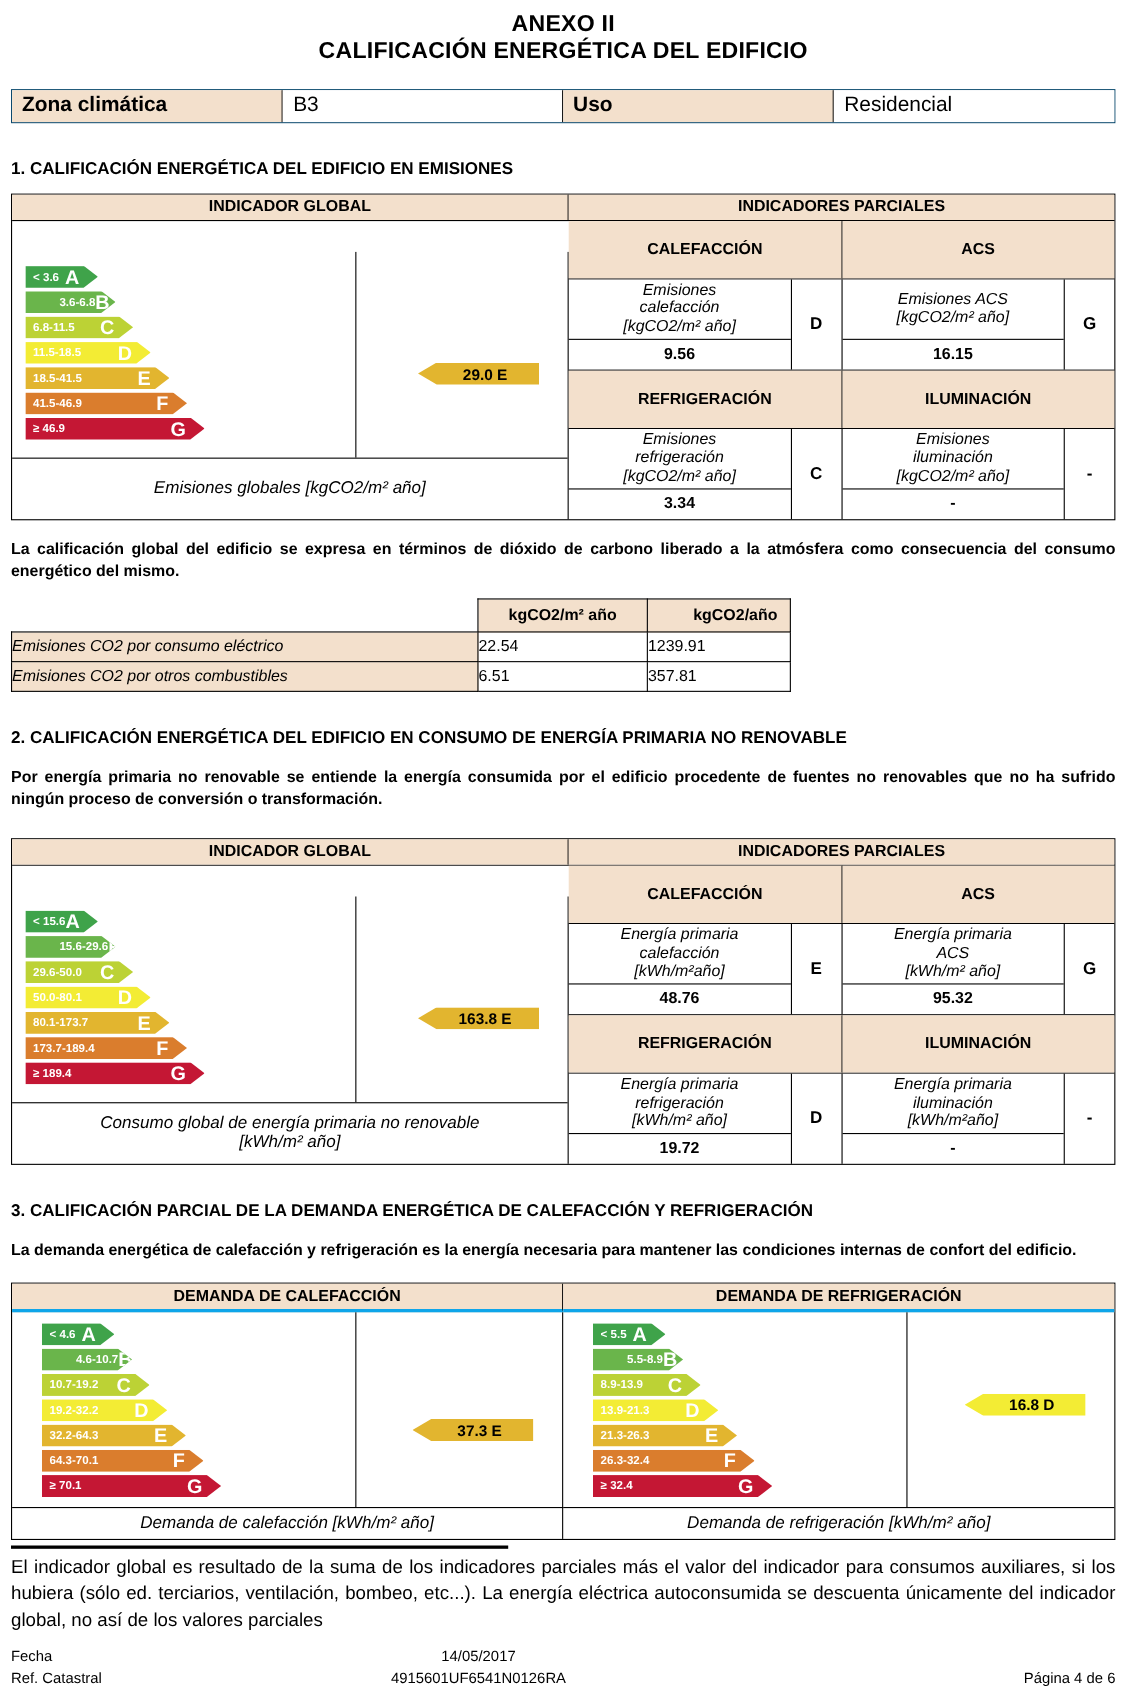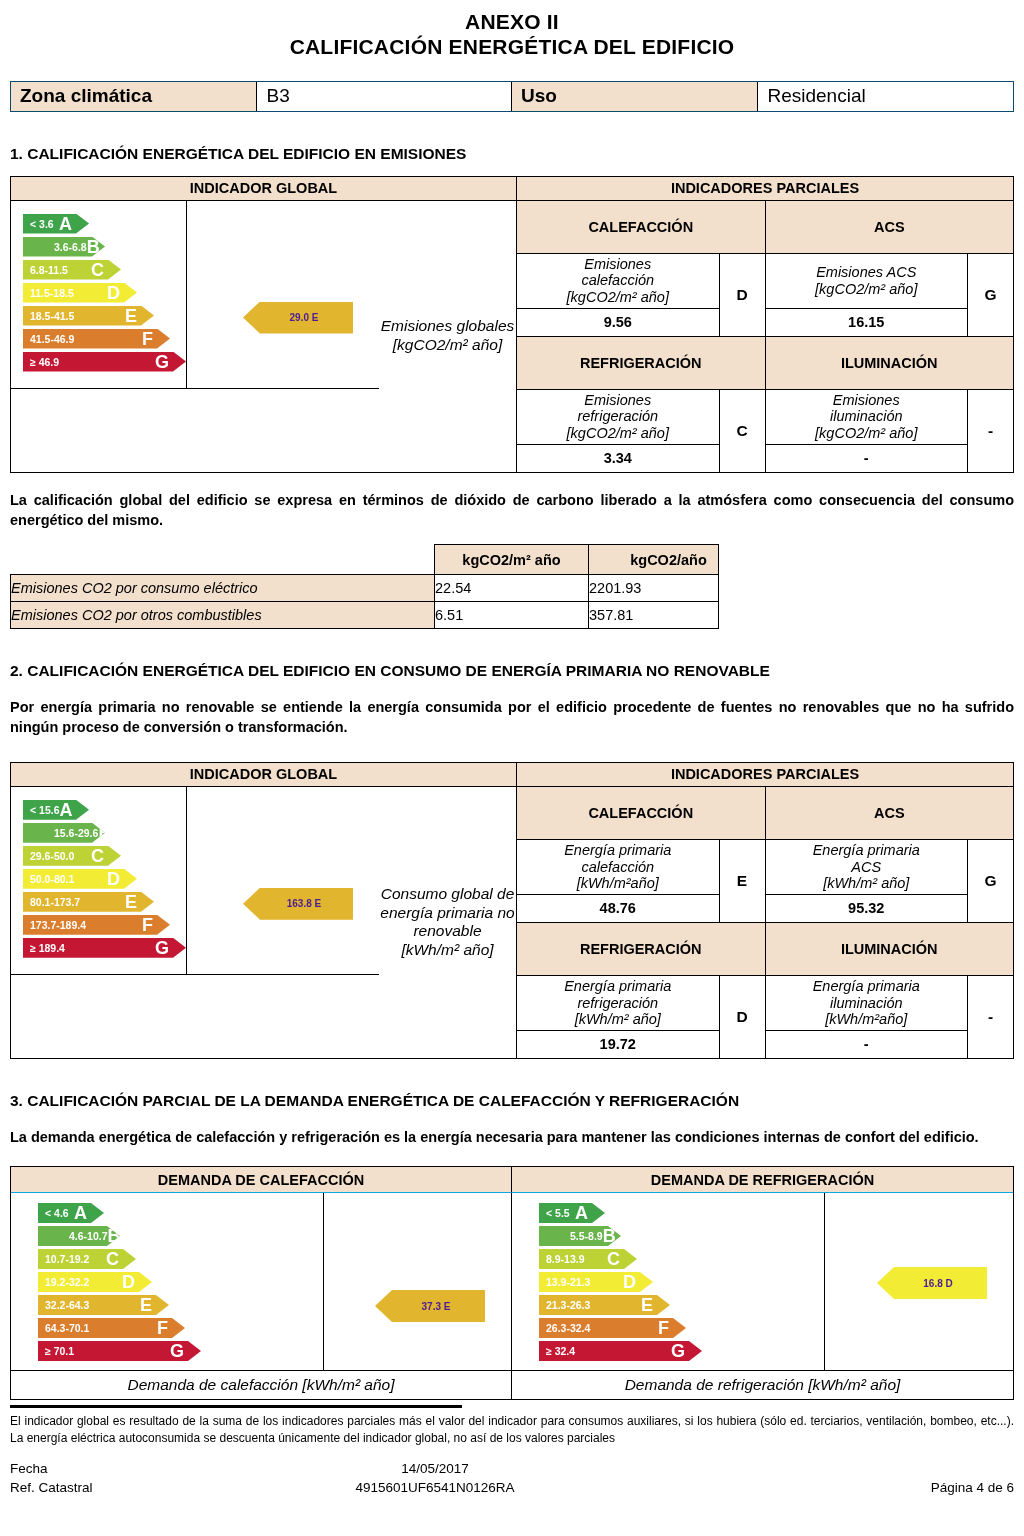--- a/index.html
+++ b/index.html
@@ -28,21 +28,21 @@
   .sec-heading { font-weight:bold; font-size:15.5px; margin-top:33px; }
   .body-text { font-size:14.5px; line-height:1.4; margin-top:17px; text-align:justify;font-weight:bold; }
 
   
   .cert-table { border:1px solid #000; margin-top:13px; }
   .cert-head { display:flex; border-bottom:1px solid #000; }
   .cert-head > div { height:23px; display:flex; align-items:center; justify-content:center; font-weight:bold; font-size:14.5px; }
   .ch-left { width:50.5%; border-right:1px solid #000; }
   .ch-right { flex:1; }
   .cert-body { display:flex; }
-  .cb-left { width:50.5%; border-right:1px solid #000; display:flex; flex-direction:row; }
+  .cb-left { width:50.5%; border-right:1px solid #000; display:flex; flex-direction:column;margin-top:28px; }
   .scale-area { height:188px; display:flex; border-bottom:1px solid #000; }
   .scale-cell { flex:1; border-right:1px solid #000; padding:13px 0 0 12px; }
   .arrow-cell { width:192px; position:relative; }
   .global-cell { flex:1; display:flex; align-items:center; justify-content:center; font-style:italic; font-size:15.5px; text-align:center; white-space:pre-line; line-height:1.2; }
   .cb-right { flex:1; display:flex; flex-direction:column; }
   .pair-head { display:flex; border-bottom:1px solid #000; }
   .pair-head > div { height:52px; flex:1; display:flex; align-items:center; justify-content:center; font-weight:bold; font-size:14.5px; }
   .pair-head > div:first-child { border-right:1px solid #000; }
   .pair-row { display:flex; border-bottom:1px solid #000; }
   .pair-row:last-child { border-bottom:none; }
@@ -54,43 +54,43 @@
   .pletter { width:46px; border-left:1px solid #000; display:flex; align-items:center; justify-content:center; font-weight:bold; font-size:15.5px; }
 
   
   .bar { height:20px; margin-bottom:3px; display:flex; align-items:center; justify-content:space-between; color:#fff; clip-path:polygon(0 0, calc(100% - 13px) 0, 100% 50%, calc(100% - 13px) 100%, 0 100%); }
   .bar .range { font-size:10.5px; font-weight:bold; padding-left:7px; white-space:nowrap; }
   .bar .letter { font-size:18px; font-weight:bold; padding-right:17px; line-height:1; }
   .w1{width:66px;} .w2{width:82px;padding-left:24px;} .w3{width:98px;} .w4{width:114px;} .w5{width:131px;} .w6{width:147px;} .w7{width:163px;}
   .grade-a{background:#3FA34A;} .grade-b{background:#6AB54B;} .grade-c{background:#BCD235;}
   .grade-d{background:#F3EC34;} .grade-e{background:#E2B52F;} .grade-f{background:#DA7D2D;} .grade-g{background:#C41734;text-align:right;}
 
-  .rating { position:absolute; right:26px; height:32px; min-width:110px; display:flex; align-items:center; justify-content:center; font-weight:bold; font-size:10px; color:#4c1d95; padding:0 12px 0 24px; clip-path:polygon(17px 0, 100% 0, 100% 100%, 17px 100%, 0 50%); }
+  .rating { position:absolute; right:26px; height:20px; min-width:110px; display:flex; align-items:center; justify-content:center; font-weight:bold; font-size:14px; color:#000000; padding:0 12px 0 24px; clip-path:polygon(17px 0, 100% 0, 100% 100%, 17px 100%, 0 50%); }
   .rt-1 { top:101px; } .rt-2 { top:101px; } .rt-3 { top:97px; } .rt-4 { top:74px; }
 
   
   .co2-table { border-collapse:collapse; margin-top:14px; font-size:14.5px; }
   .co2-table td, .co2-table th { border:1px solid #000; }
   .co2-table .no-cell { border:none; width:424px; }
   .co2-table th { width:154px; height:30px; font-weight:bold; }
   .co2-table th.c2 { width:130px;padding-left:30px; }
   .co2-table td { height:27px; text-align:left; }
   .co2-label { font-style:italic; }
 
   
   .demand-table { border:1px solid #000; margin-top:19px; display:grid; grid-template-columns:1fr 1fr; }
-  .d-head { height:26px; border-bottom:1px solid #0ea5e9; display:flex; align-items:center; justify-content:center; font-weight:bold; font-size:14.5px; }
+  .d-head { height:26px; border-bottom:3px solid #0ea5e9; display:flex; align-items:center; justify-content:center; font-weight:bold; font-size:14.5px; }
   .d-body { height:177px; display:flex; }
   .d-scale { width:62.5%; border-right:1px solid #000; padding:10px 0 0 27px; }
   .d-arrow { flex:1; position:relative; }
   .d-foot { height:29px; border-top:1px solid #000; display:flex; align-items:center; justify-content:center; font-style:italic; font-size:15.5px; }
 
   
   .foot-rule { width:452px; height:3px; background:#000; margin-top:5px; }
-  .footnote { font-size:12px; line-height:1.4; margin-top:5px; text-align:justify; }
+  .footnote { font-size:17px; line-height:1.4; margin-top:5px; text-align:justify; }
   .footer { margin-top:12px; font-size:13.5px; }
   .f-row { display:grid; grid-template-columns:185px 480px 1fr; line-height:1.45; }
   .f-center { text-align:center; }
   .f-right { text-align:right; }
 </style>
 </head>
 <body>
 
 <div class="page">
 
@@ -207,21 +207,21 @@
   <table class="co2-table">
     <tbody>
         <tr>
       <td class="no-cell"></td>
       <th class="tan">kgCO2/m² año</th>
       <th class="tan c2">kgCO2/año</th>
     </tr>
     <tr>
       <td class="co2-label tan">Emisiones CO2 por consumo eléctrico</td>
       <td>22.54</td>
-      <td>2201.93</td>
+      <td>1239.91</td>
     </tr>
     <tr>
       <td class="co2-label tan">Emisiones CO2 por otros combustibles</td>
       <td>6.51</td>
       <td>357.81</td>
     </tr>
   </tbody>
     </table>
 
   <div class="sec-heading">2. CALIFICACIÓN ENERGÉTICA DEL EDIFICIO EN CONSUMO DE ENERGÍA PRIMARIA NO RENOVABLE</div>

